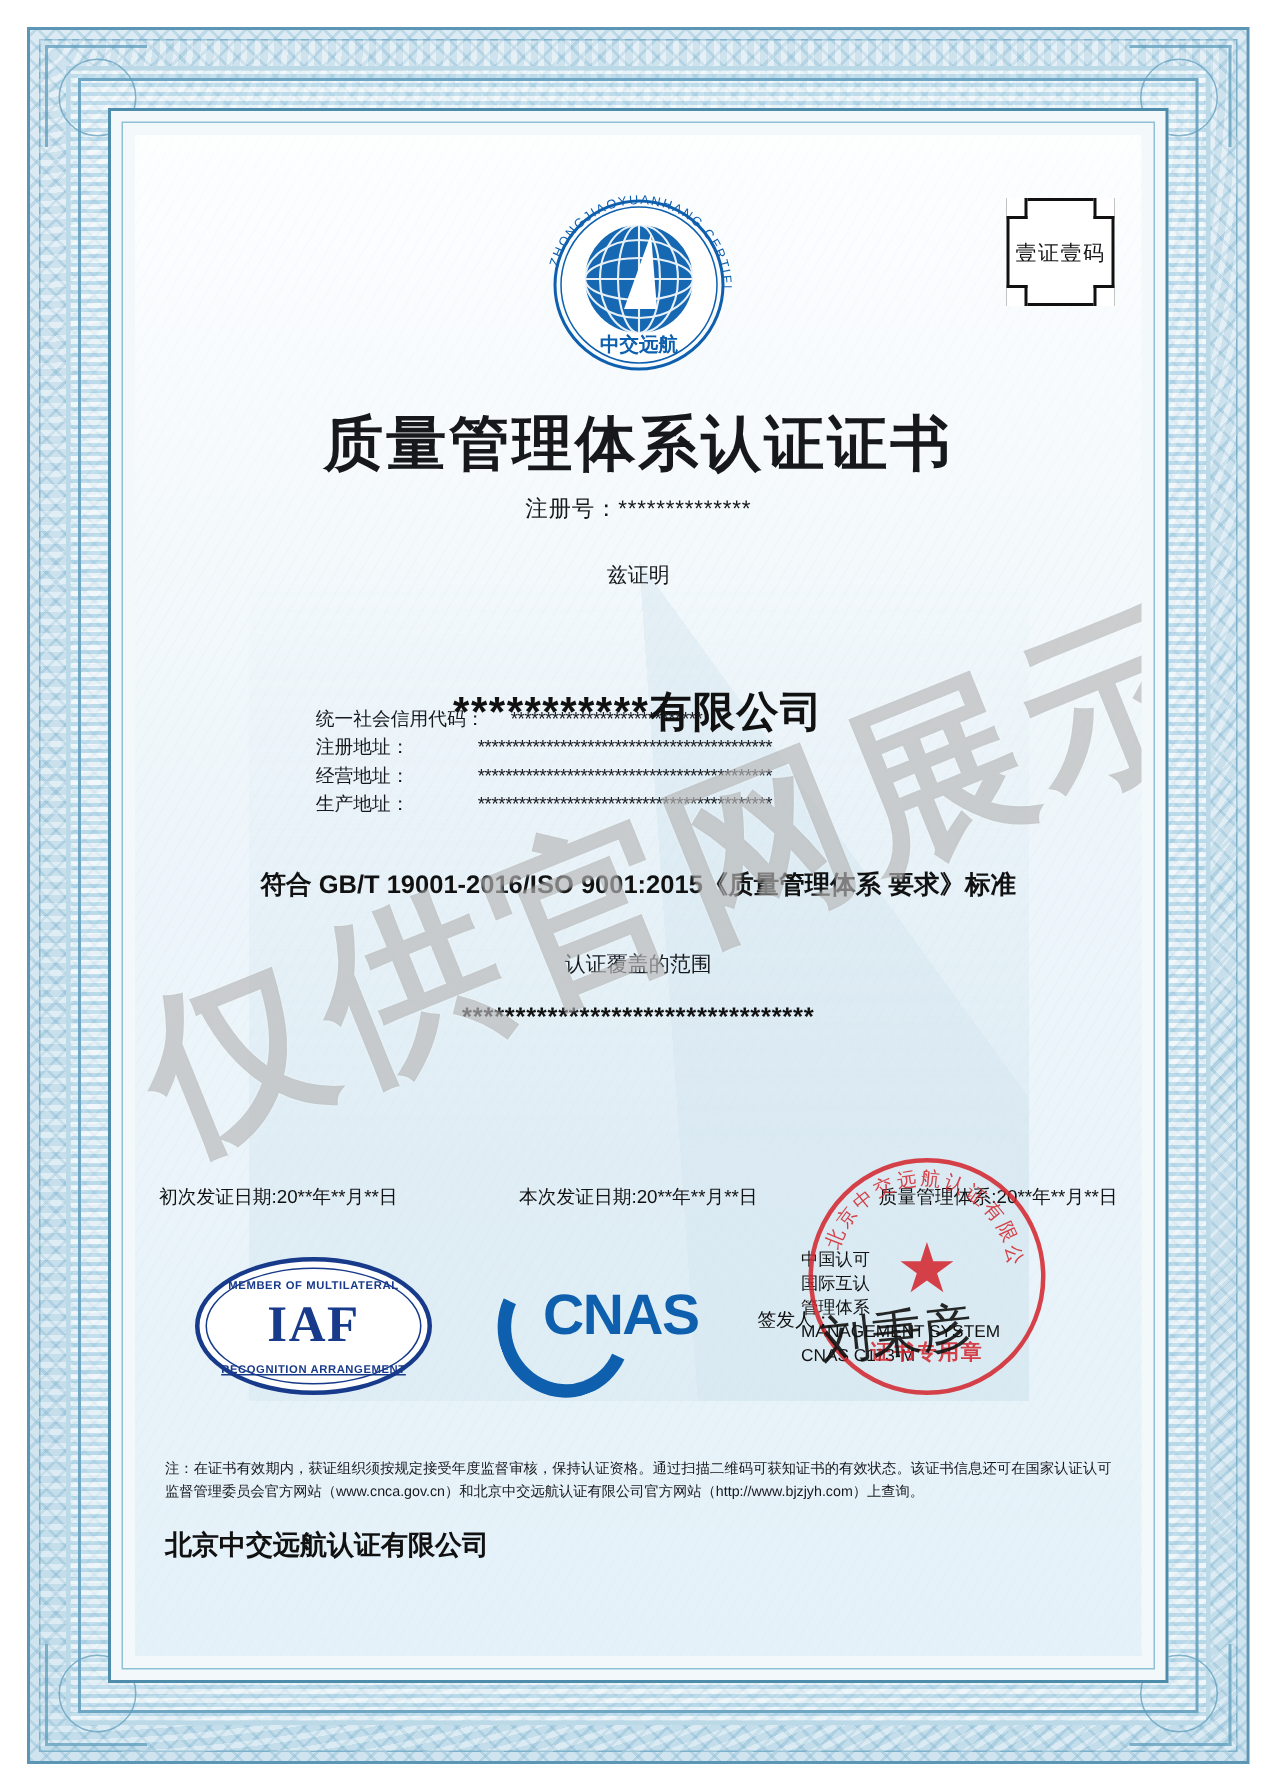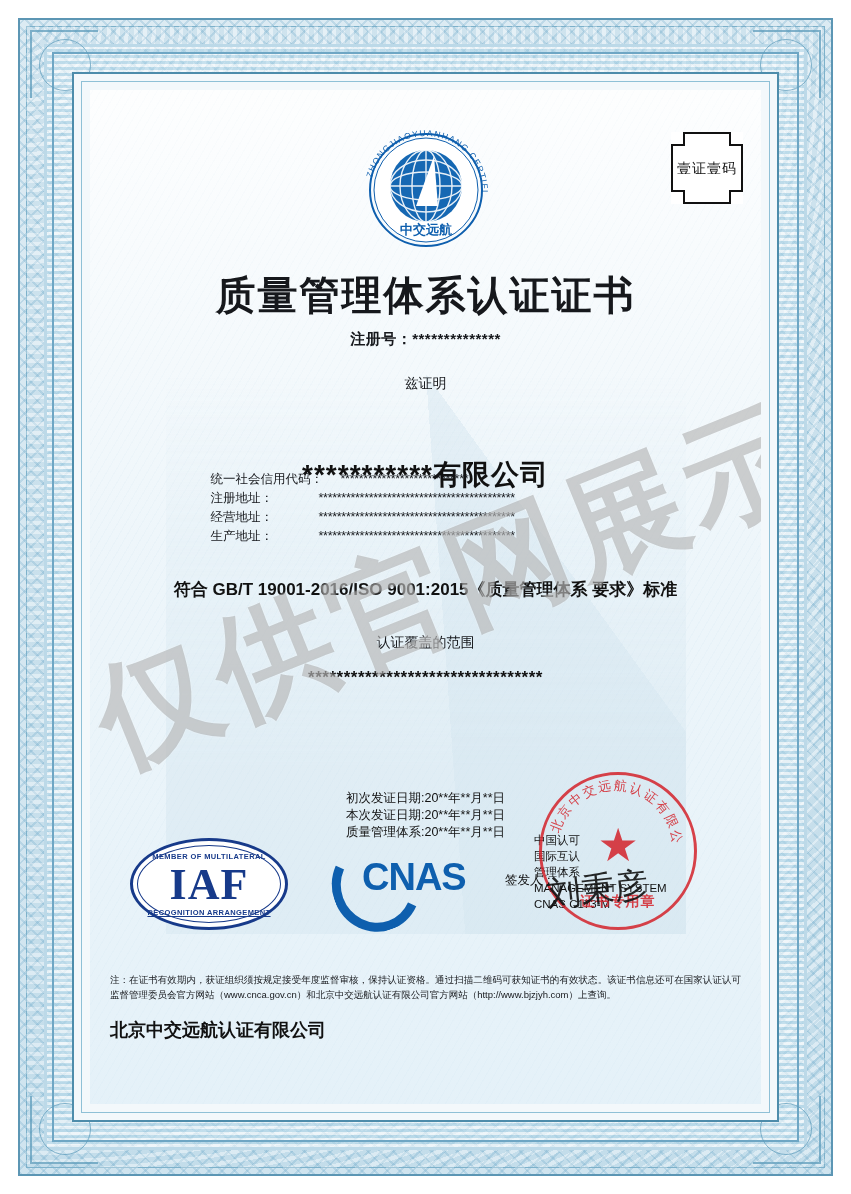--- a/index.html
+++ b/index.html
@@ -98,21 +98,21 @@
   .logo-wrap{position:absolute;left:50%;top:40px;transform:translateX(-50%);width:136px;height:120px;}
 
   
   .title{
     position:absolute;left:0;right:0;top:178px;text-align:center;
     font-family:"DejaVu Sans","Liberation Sans",sans-serif;
     font-size:40px;font-weight:bold;color:#16181c;letter-spacing:2px;
   }
   .reg-no{
     position:absolute;left:0;right:0;top:240px;text-align:center;
-    font-size:15px;color:#16181c;font-weight:bold;letter-spacing:.5px;
+    font-size:15px;color:#16181c;font-weight:normal;letter-spacing:.5px;
   }
   .hereby{
     position:absolute;left:0;right:0;top:285px;text-align:center;
     font-size:14px;color:#16181c;
   }
   .company{
     position:absolute;left:0;right:0;top:318px;text-align:center;
     font-size:28px;font-weight:bold;color:#111;letter-spacing:1px;margin-top:48px;
   }
   .addr-block{
@@ -134,33 +134,33 @@
   }
   .scope-value{
     position:absolute;left:0;right:0;top:578px;text-align:center;
     font-size:17px;font-weight:bold;color:#111;letter-spacing:.5px;
   }
 
   
   .dates{
     position:absolute;left:16px;right:16px;top:700px;
     display:flex;justify-content:space-between;align-items:center;
-    font-size:12.5px;color:#111;flex-direction:column;
+    font-size:12.5px;color:#111;
   }
 
   
   .marks{position:absolute;left:24px;top:742px;right:24px;height:110px;}
   .iaf{
     position:absolute;left:16px;top:6px;width:152px;height:86px;
     border:3px solid #173a8a;border-radius:50%;
     background:#fff;
     display:flex;align-items:center;justify-content:center;
   }
   .iaf:before{content:"";position:absolute;inset:4px;border:1px solid #173a8a;border-radius:50%;}
-  .iaf .iaf-main{font-family:"Liberation Serif",serif;font-size:44px;font-weight:bold;color:#173a8a;letter-spacing:1px;}
+  .iaf .iaf-main{font-family:"Liberation Serif",serif;font-size:34px;font-weight:bold;color:#173a8a;letter-spacing:1px;}
   .iaf .iaf-top,.iaf .iaf-bot{
     position:absolute;left:0;right:0;text-align:center;font-size:7.5px;color:#173a8a;font-weight:bold;letter-spacing:.4px;
   }
   .iaf .iaf-top{top:11px;}
   .iaf .iaf-bot{bottom:10px;text-decoration:underline;}
 
   .cnas{position:absolute;left:218px;top:4px;width:190px;height:92px;}
   .cnas .swoosh{
     position:absolute;left:0;top:4px;width:70px;height:74px;border:9px solid #0e5fae;
     border-radius:50%;border-right-color:transparent;border-top-color:transparent;

